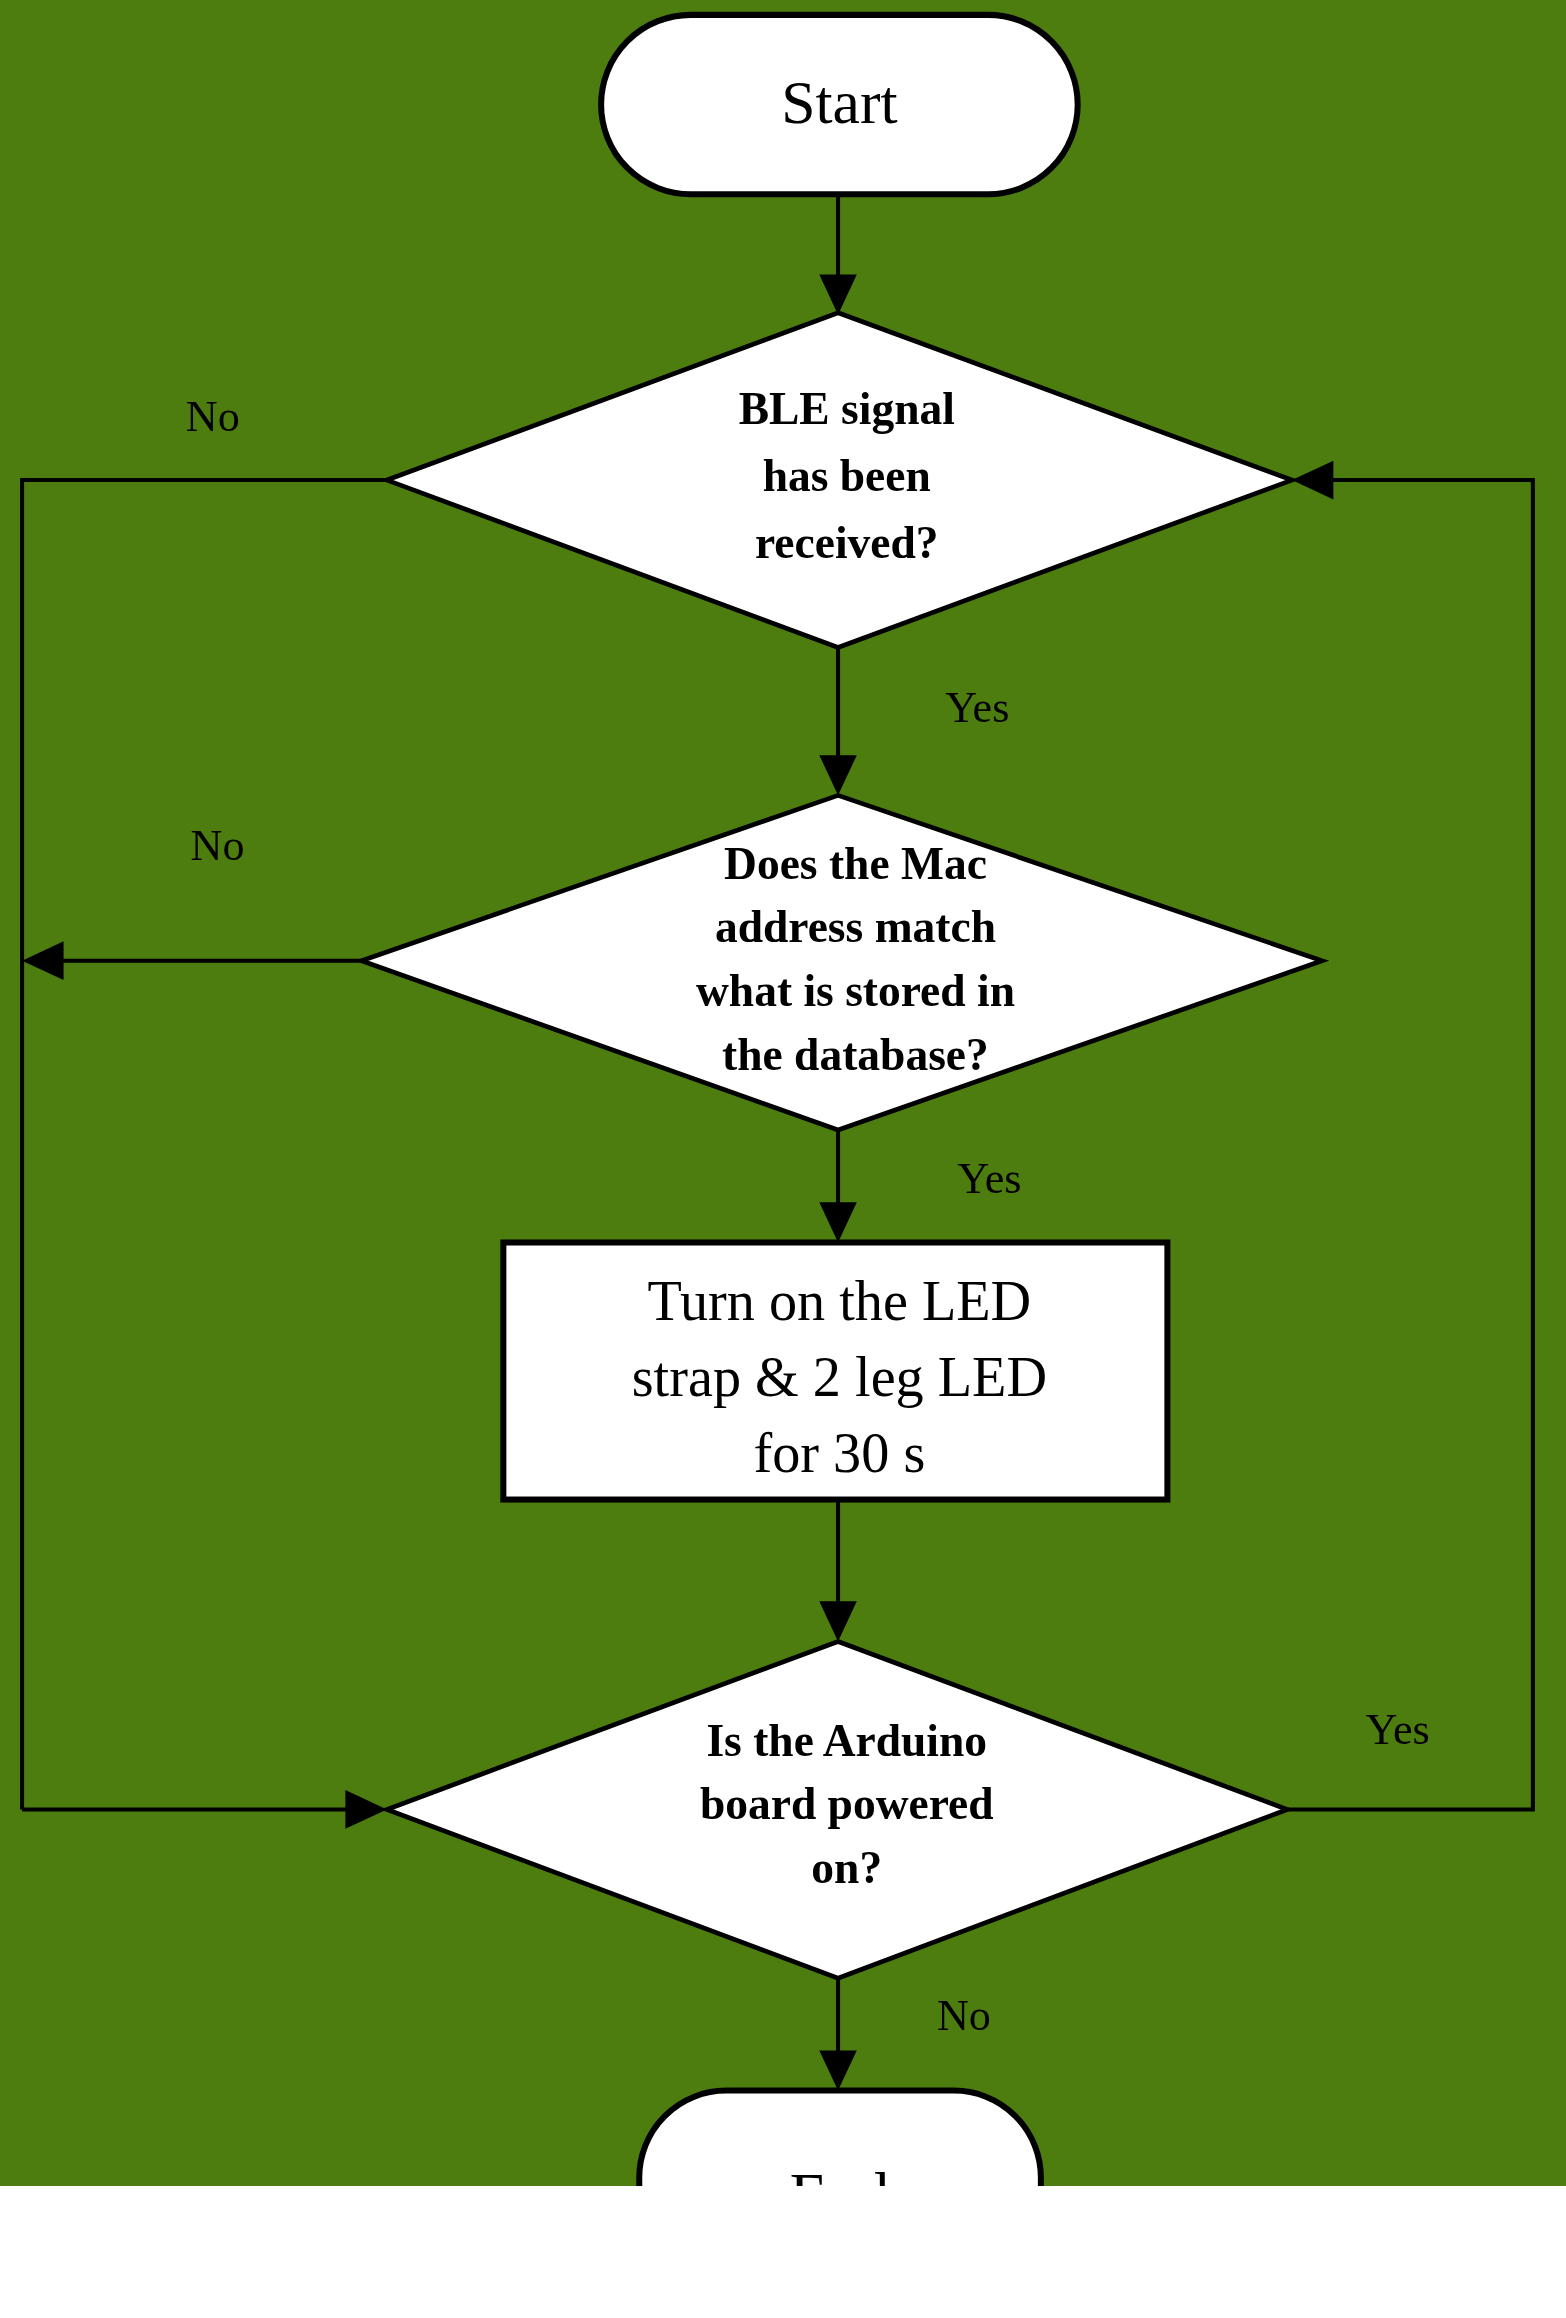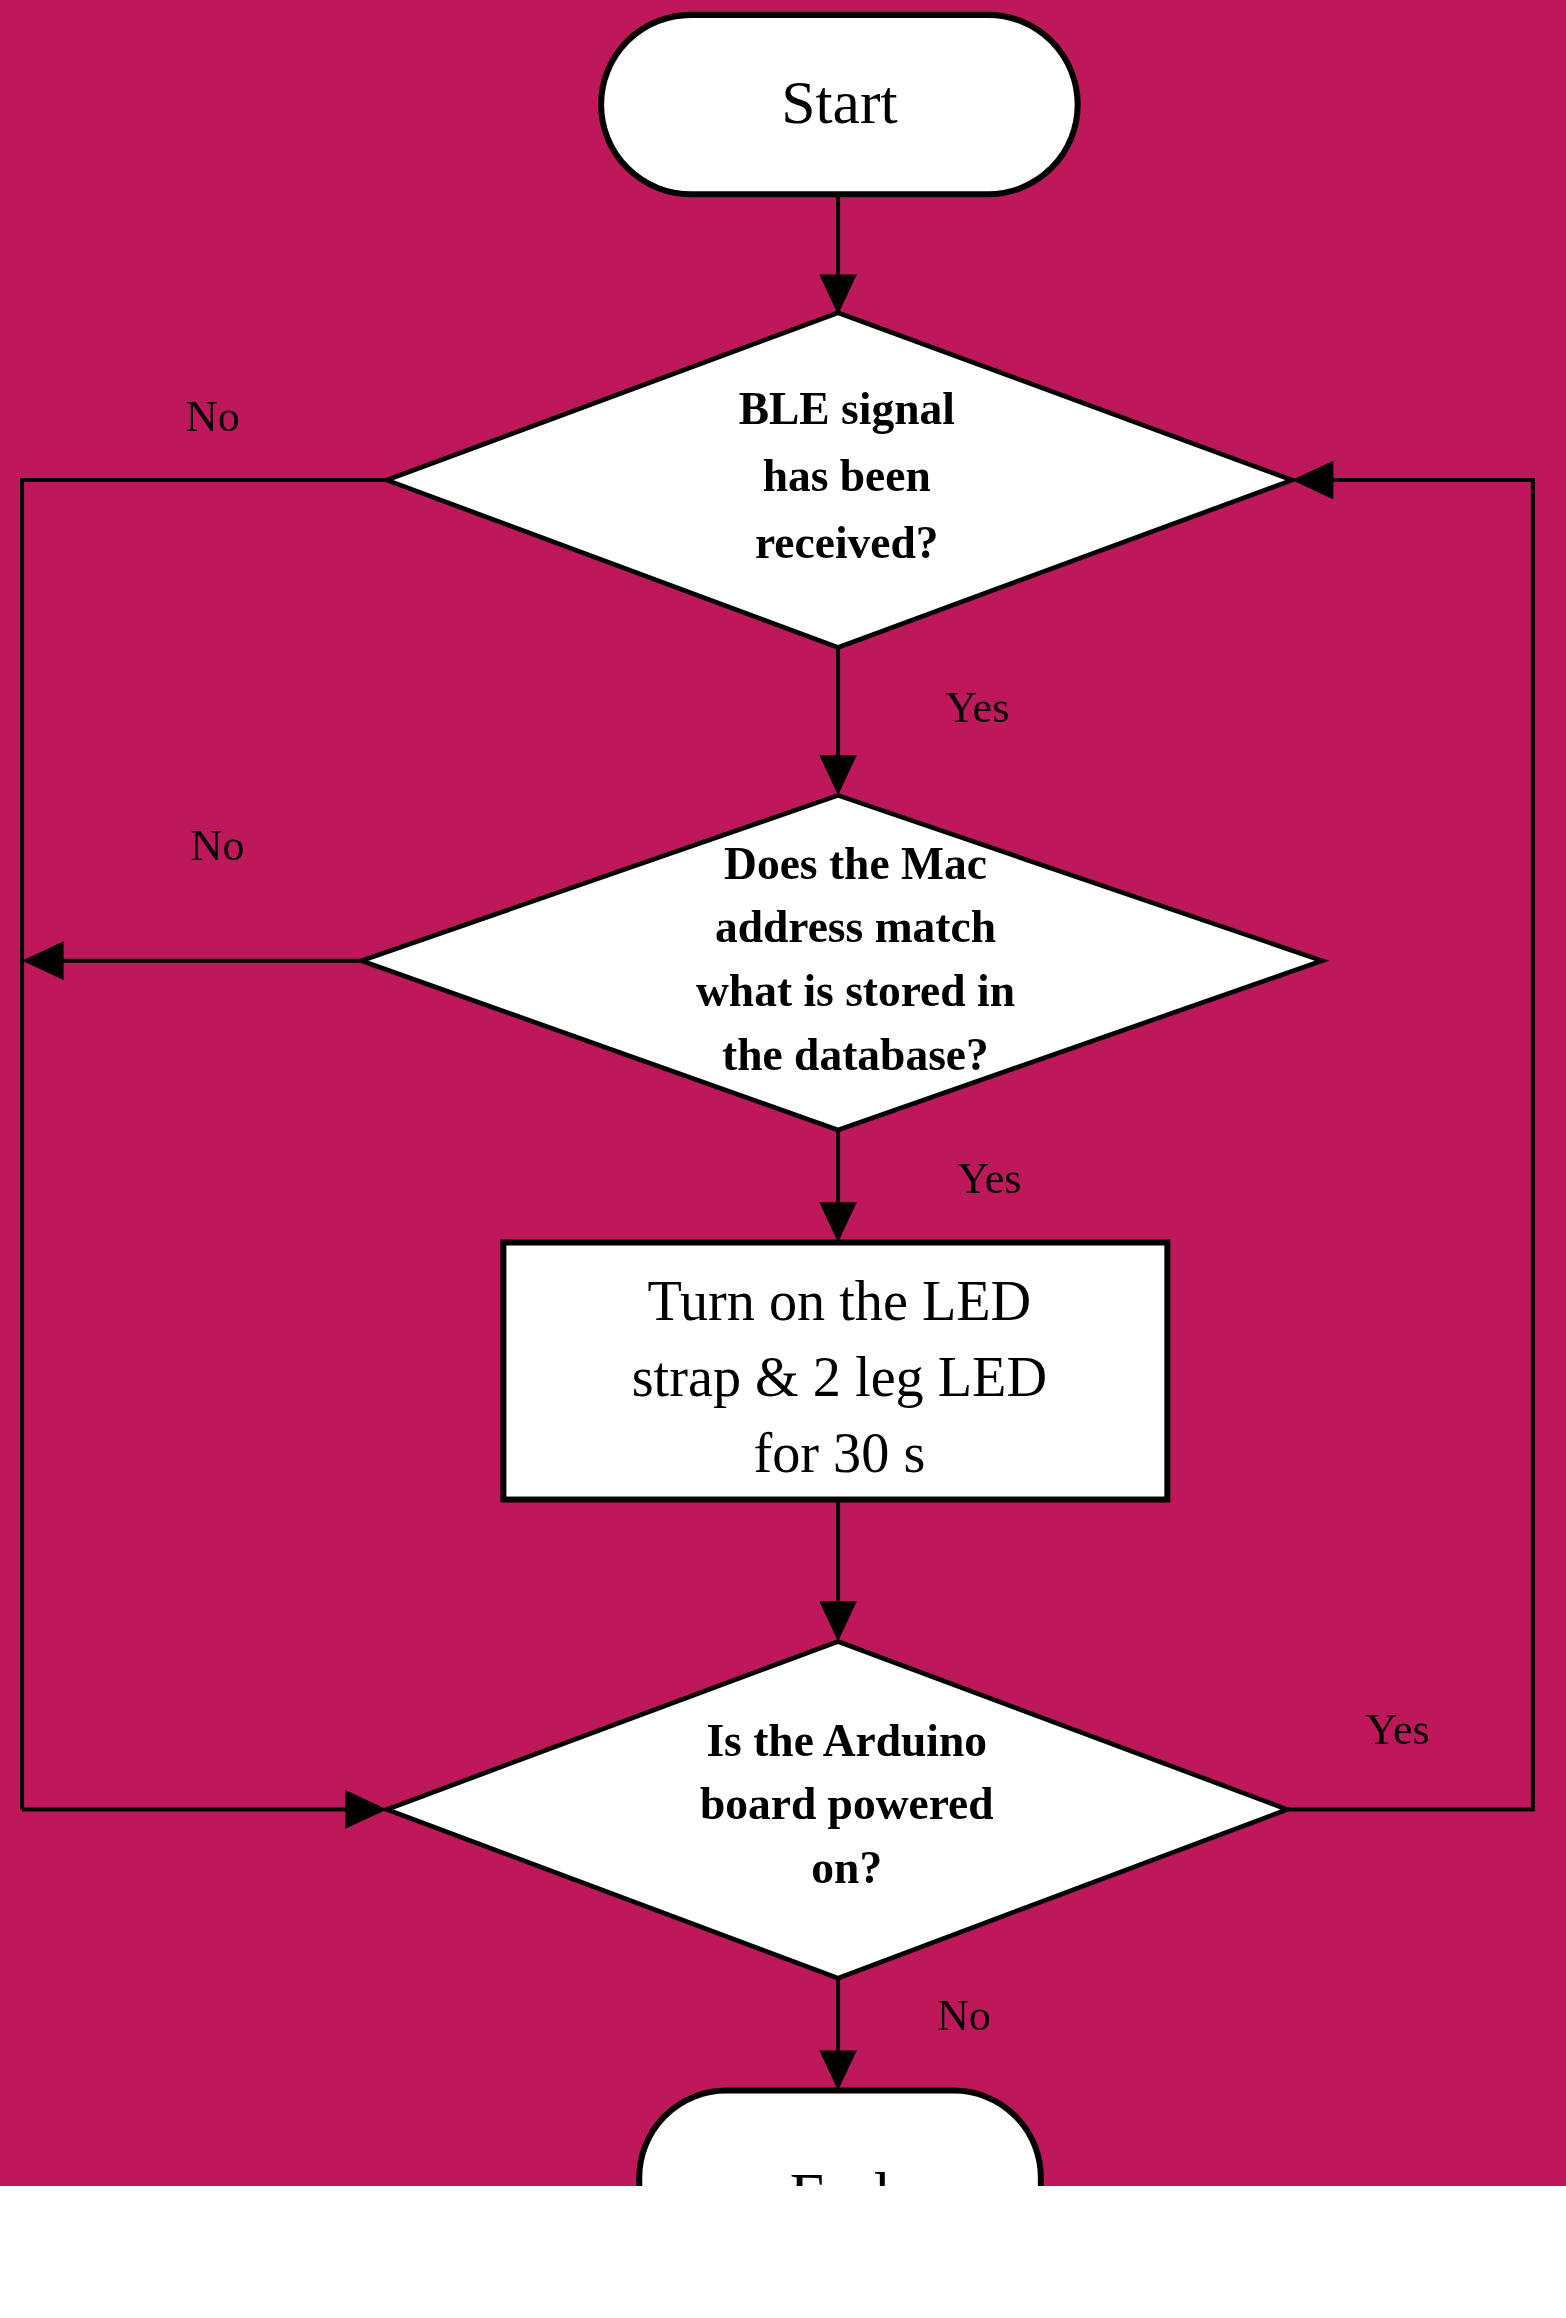--- a/index.html
+++ b/index.html
@@ -5,21 +5,21 @@
 <style>
   html, body {
     margin: 0;
     padding: 0;
     background: #ffffff;
   }
   #page {
     position: relative;
     width: 1567px;
     height: 2186px;
-    background: #be185d;
+    background: #4d7c0f;
     overflow: hidden;
     font-family: "Liberation Serif", "DejaVu Serif", serif;
   }
   svg#flowchart {
     display: block;
     width: 1567px;
     height: 2319px;
   }
   .shape-outline {
     fill: #ffffff;

